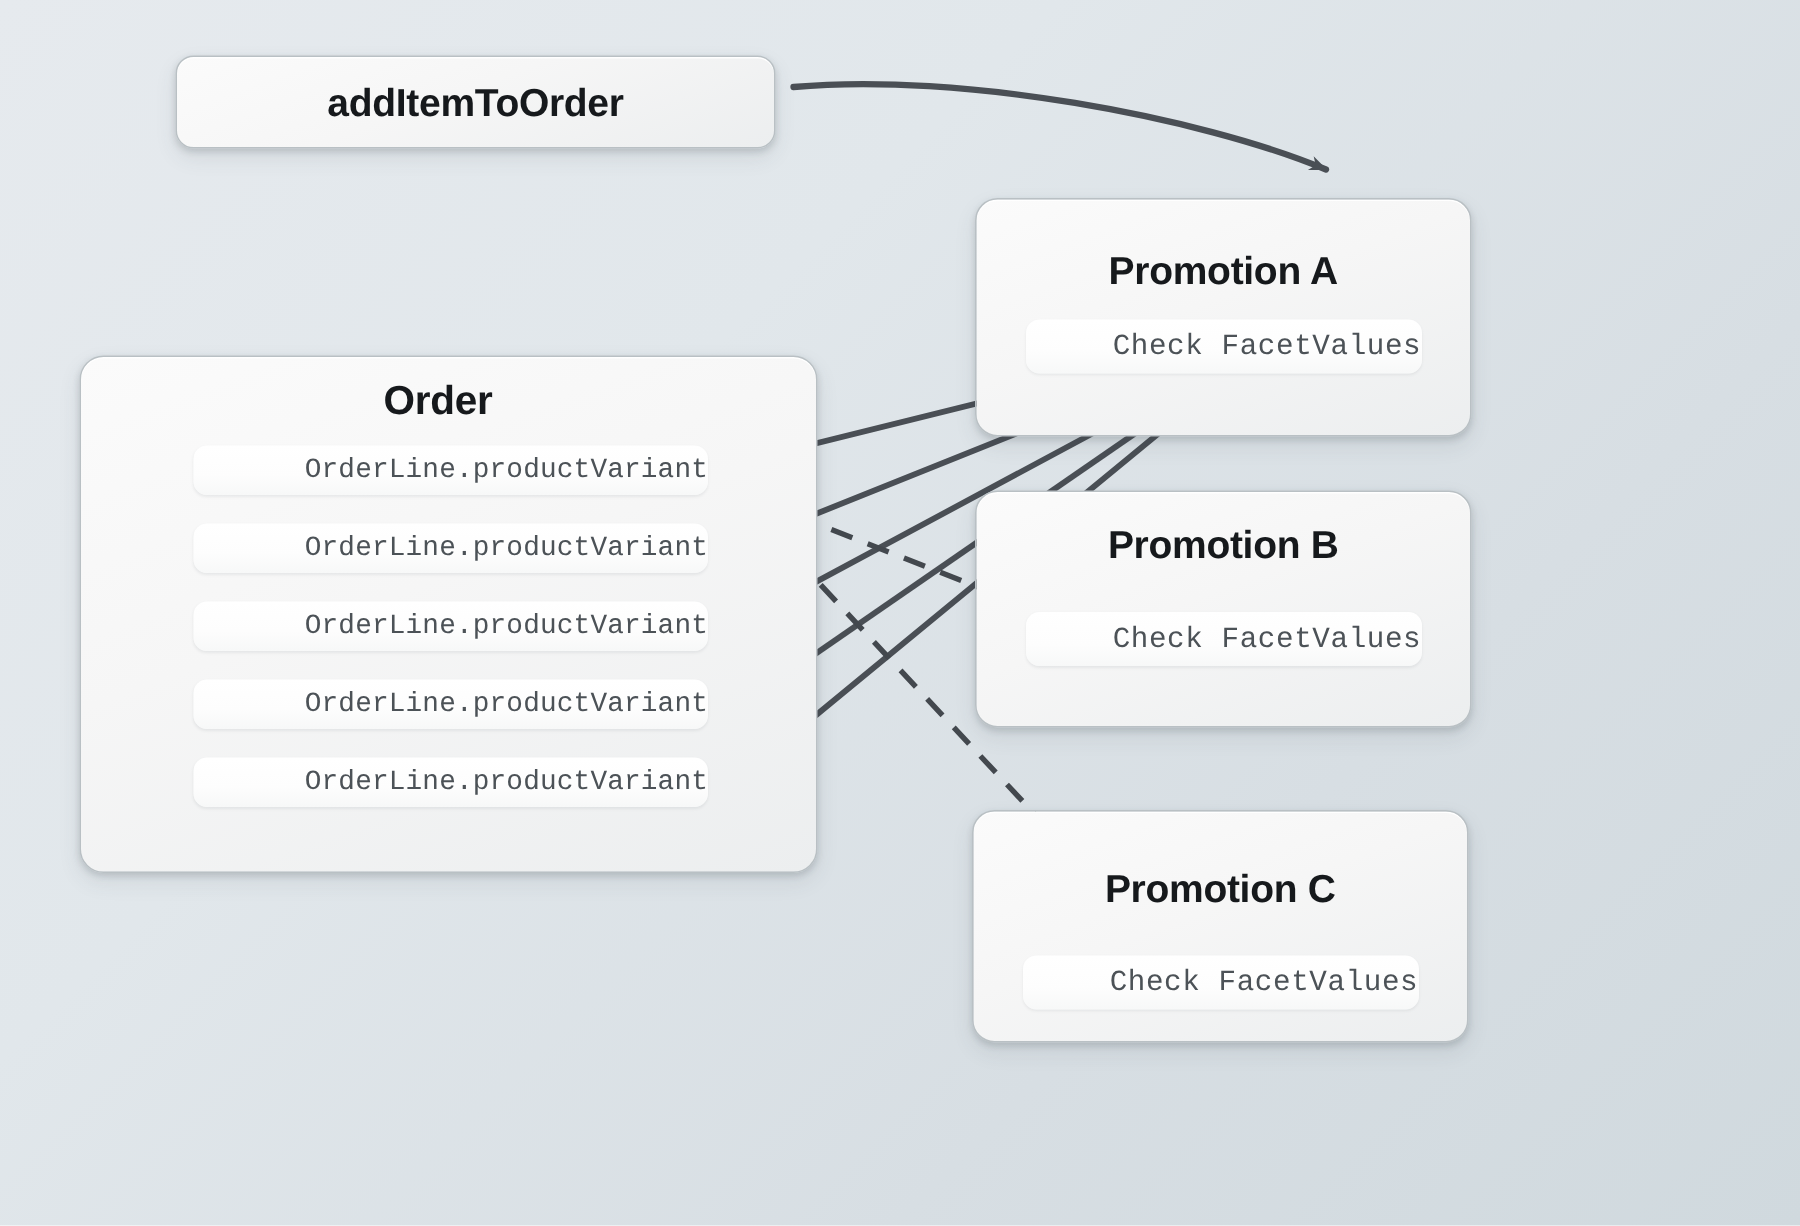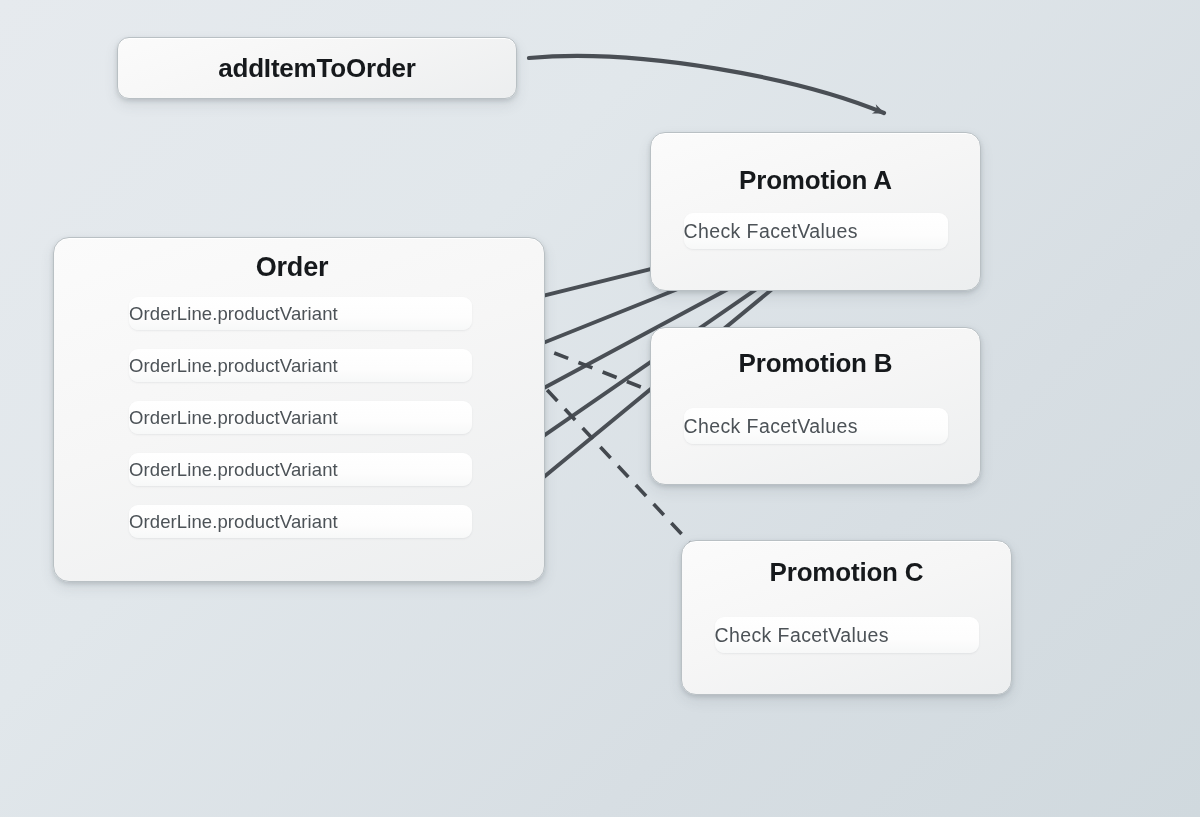--- a/index.html
+++ b/index.html
@@ -69,23 +69,23 @@
   }
   .orderline-list {
     padding: 0 58px 0 60px;
     margin-left: 15px;
   }
   .pill {
     box-sizing: border-box;
     border-radius: 9px;
     background: linear-gradient(180deg, #ffffff 0%, #fdfdfd 60%, #f7f8f8 100%);
     box-shadow: 0 1px 2px rgba(90,100,110,0.10);
-    font-family: Liberation Sans, sans-serif;
+    font-family: Liberation Mono, monospace;
     color: #4c5257;
-    text-align: left;
+    text-align: right;
     white-space: nowrap;
   }
   .orderline-pill {
     height: 33px;
     line-height: 33px;
     font-size: 18.5px;
     letter-spacing: 0.1px;
     margin-bottom: 19px;
   }
   .orderline-pill:last-child { margin-bottom: 0; }
@@ -104,21 +104,21 @@
     font-size: 19.5px;
     letter-spacing: 0.4px;
     margin: 0 auto;
     width: 264px;
   }
 
   #node-promoA { left: 650px; top: 114px;  height: 159px; padding-top: 32px; margin-top: 18px; }
   #node-promoA .card-title { margin-bottom: 17px; }
   #node-promoB { left: 650px; top: 327px;  height: 158px; padding-top: 20px; }
   #node-promoB .card-title { margin-bottom: 29px; }
-  #node-promoC { left: 681px; top: 540px;  height: 155px; padding-top: 16px; }
+  #node-promoC { left: 648px; top: 540px;  height: 155px; padding-top: 36px; }
   #node-promoC .card-title { margin-bottom: 29px; }
 
   
   #edges {
     position: absolute;
     left: 0; top: 0;
     width: 1200px;
     height: 817px;
     pointer-events: none;
   }

